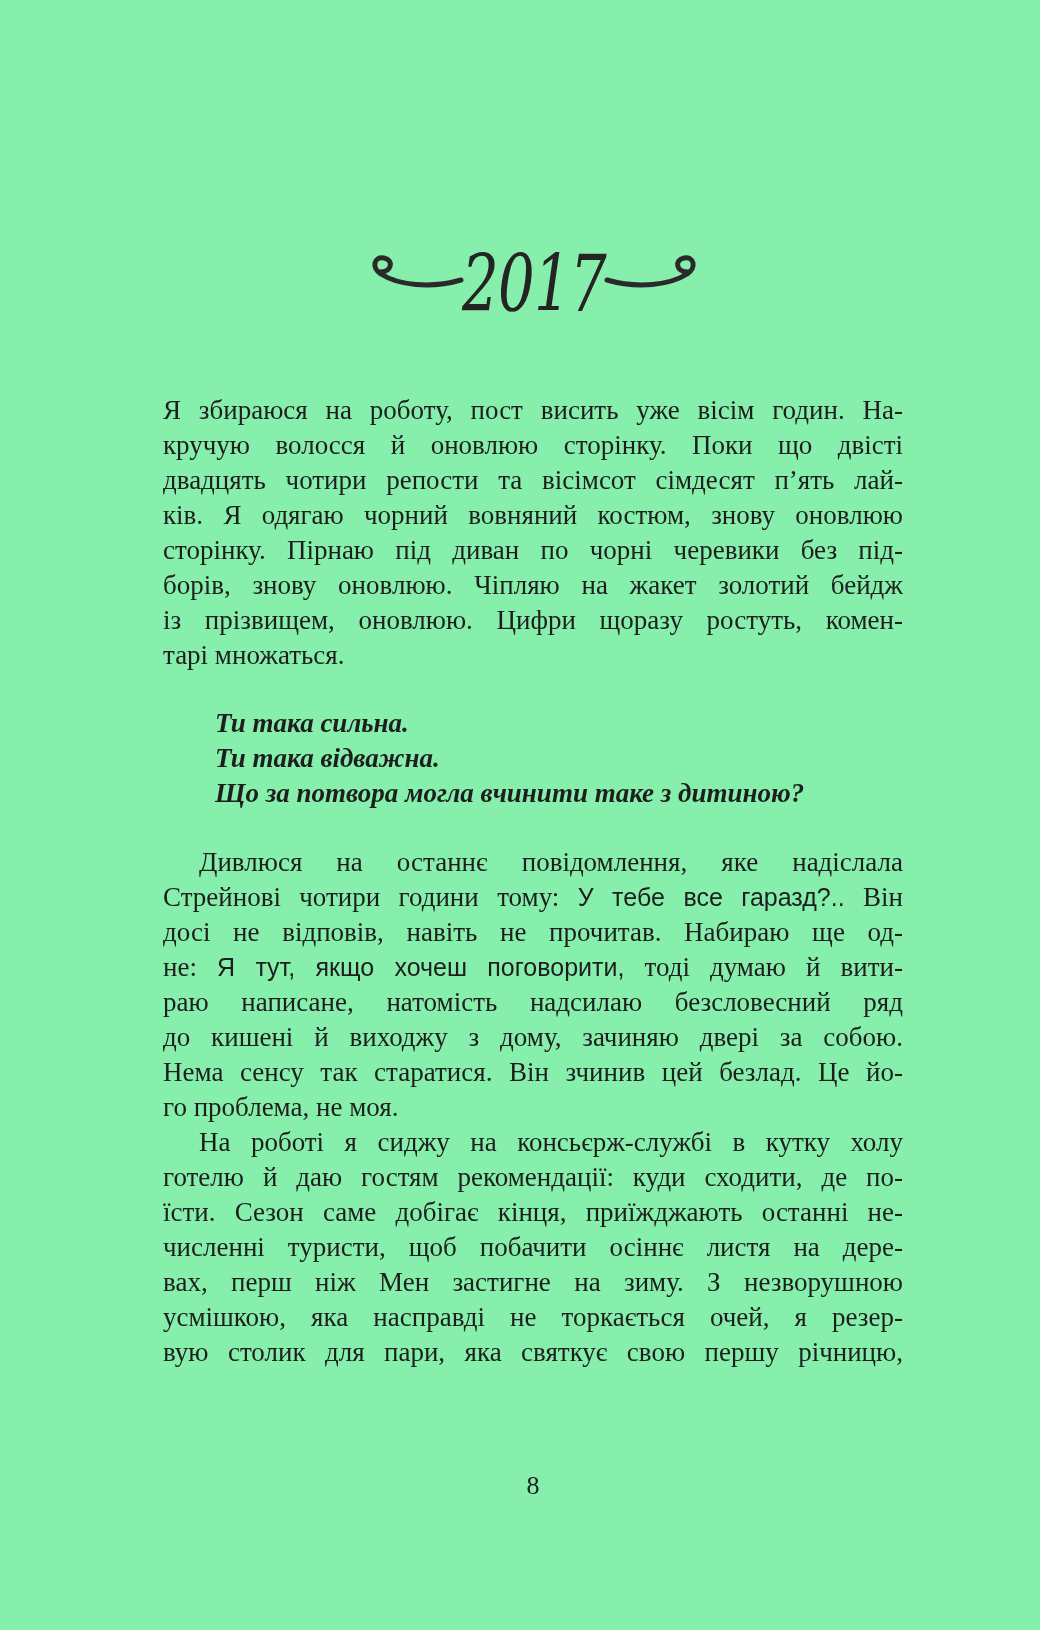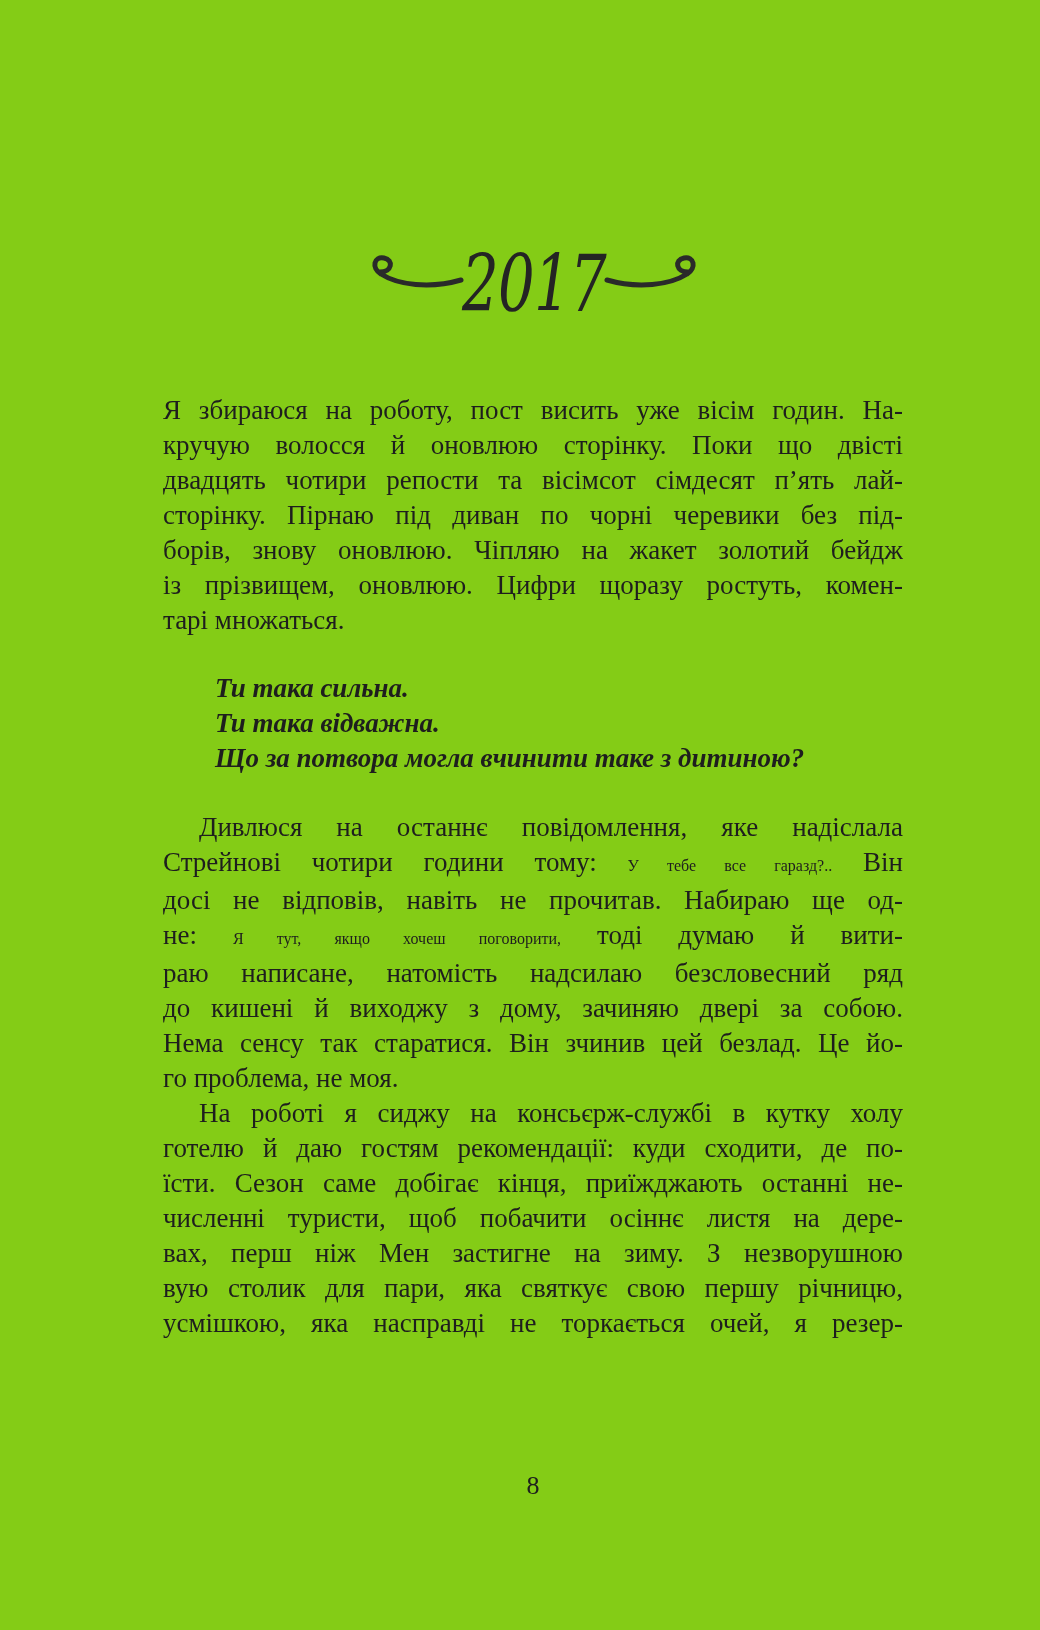--- a/index.html
+++ b/index.html
@@ -2,21 +2,21 @@
 <html><head>
 <meta charset="utf-8">
 <style>
   html, body { margin: 0; padding: 0; }
   body { width: 1040px; height: 1630px; background: #ffffff; }
 
   .page {
     position: relative;
     width: 1040px;
     height: 1630px;
-    background: #84cc16;
+    background: #86efac;
     color: #1e1e1e;
     font-family: "Liberation Serif", serif;
     overflow: hidden;
   }
 
   .heading {
     position: absolute;
     top: 230px;
     left: 364px;
     width: 340px;
@@ -35,22 +35,22 @@
   .para { margin: 0; }
 
   .line {
     text-align: justify;
     text-justify: inter-word;
   }
   .line.just { text-align-last: justify; }
   .line.indent { text-indent: 36px; }
 
   .sans {
-    font-family: Liberation Serif, serif;
-    font-size: 16px;
+    font-family: Liberation Sans, sans-serif;
+    font-size: 25px;
   }
 
   .para.quote {
     margin: 33px 0 34px 0;
     padding-left: 52px;
     font-style: italic;
     font-weight: bold;
   }
   .para.quote .line { text-align: left; text-align-last: auto; }
 
@@ -75,20 +75,21 @@
       <text transform="translate(170,81) scale(0.74,1)" text-anchor="middle" font-family="'DejaVu Serif', serif" font-style="italic" font-size="78" letter-spacing="-1" fill="#242424">2017</text>
       <path d="M243,50 C274,59 306,55 323,44 C333,38 330,26 320,28 C310,30 312,42 324,42" fill="none" stroke="#2a2a2a" stroke-width="5" stroke-linecap="round"></path>
     </svg>
   </div>
 
   <div class="textblock">
       <div class="para body">
         <div class="line just"><span>Я збираюся на роботу, пост висить уже вісім годин. На-</span></div>
         <div class="line just"><span>кручую волосся й оновлюю сторінку. Поки що двісті</span></div>
         <div class="line just"><span>двадцять чотири репости та вісімсот сімдесят п’ять лай-</span></div>
+        <div class="line just"><span>ків. Я одягаю чорний вовняний костюм, знову оновлюю</span></div>
         <div class="line just"><span>сторінку. Пірнаю під диван по чорні черевики без під-</span></div>
         <div class="line just"><span>борів, знову оновлюю. Чіпляю на жакет золотий бейдж</span></div>
         <div class="line just"><span>із прізвищем, оновлюю. Цифри щоразу ростуть, комен-</span></div>
         <div class="line"><span>тарі множаться.</span></div>
       </div>
       <div class="para quote">
         <div class="line"><span>Ти така сильна.</span></div>
         <div class="line"><span>Ти така відважна.</span></div>
         <div class="line"><span>Що за потвора могла вчинити таке з дитиною?</span></div>
       </div>
@@ -101,20 +102,20 @@
         <div class="line just"><span>до кишені й виходжу з дому, зачиняю двері за собою.</span></div>
         <div class="line just"><span>Нема сенсу так старатися. Він зчинив цей безлад. Це йо-</span></div>
         <div class="line"><span>го проблема, не моя.</span></div>
       </div>
       <div class="para body">
         <div class="line just indent"><span>На роботі я сиджу на консьєрж-службі в кутку холу</span></div>
         <div class="line just"><span>готелю й даю гостям рекомендації: куди сходити, де по-</span></div>
         <div class="line just"><span>їсти. Сезон саме добігає кінця, приїжджають останні не-</span></div>
         <div class="line just"><span>численні туристи, щоб побачити осіннє листя на дере-</span></div>
         <div class="line just"><span>вах, перш ніж Мен застигне на зиму. З незворушною</span></div>
+        <div class="line just"><span>усмішкою, яка насправді не торкається очей, я резер-</span></div>
         <div class="line just"><span>вую столик для пари, яка святкує свою першу річницю,</span></div>
-        <div class="line just"><span>усмішкою, яка насправді не торкається очей, я резер-</span></div>
       </div>
     </div>
 
   <div class="pagenum">8</div>
 
 </div>
 
 </body></html>

